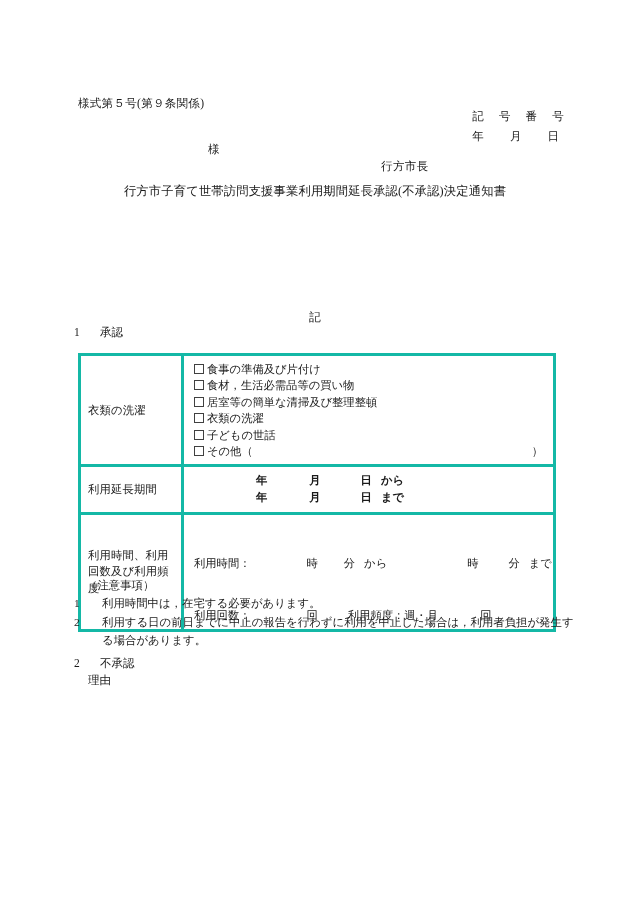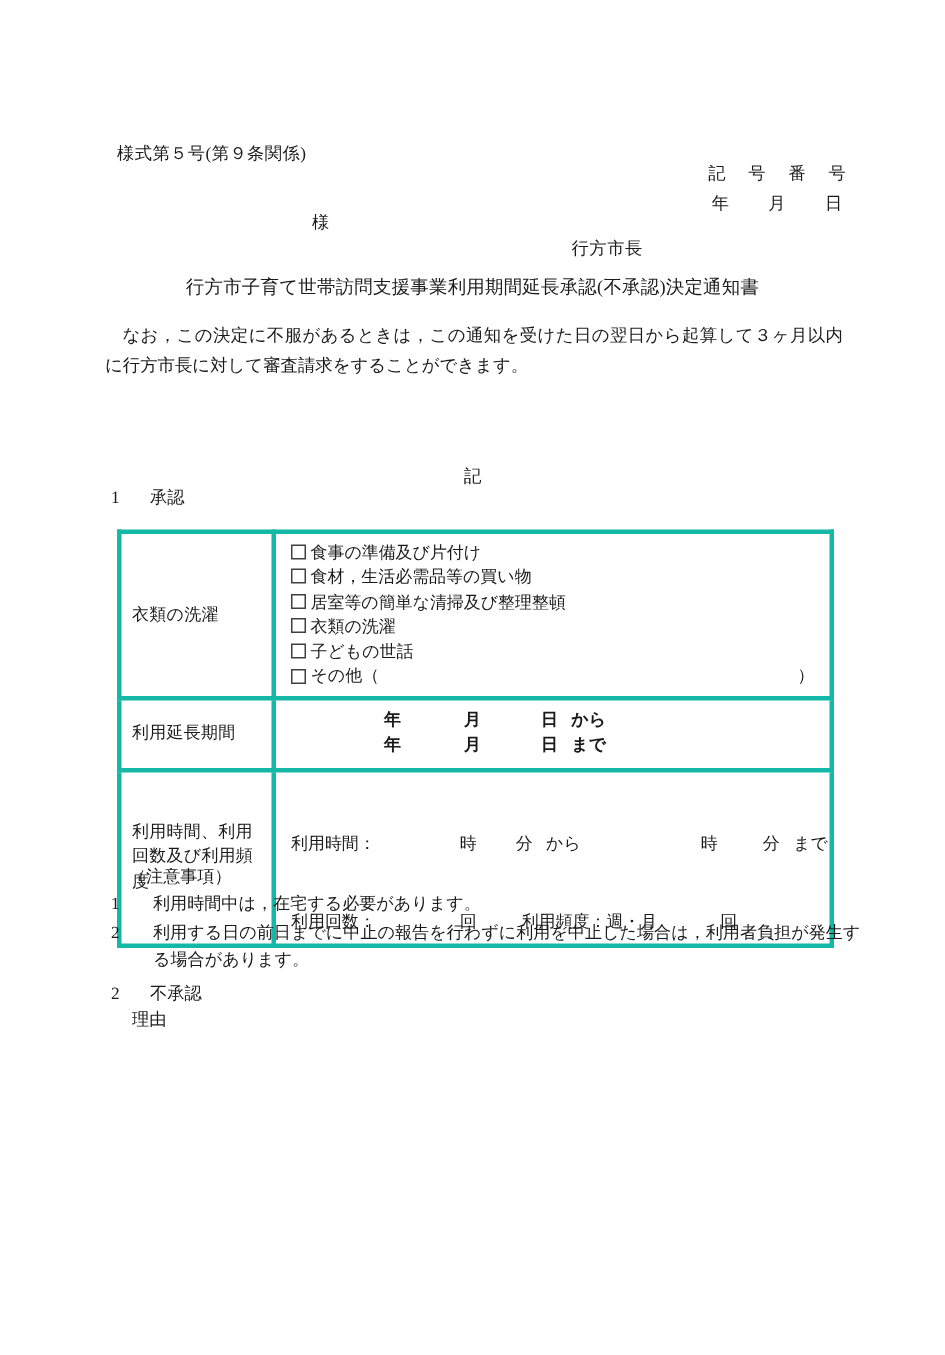--- a/index.html
+++ b/index.html
@@ -34,21 +34,20 @@
     position: absolute;
     right: 66px;
     top: 108px;
     text-align: left;
     white-space: nowrap;
   }
   .doc-ref .ref-line {
     font-size: 11.5px;
     letter-spacing: 0.2px;
     white-space: nowrap;
-    text-align: center;
   }
   .doc-ref .ref-line + .ref-line { margin-top: 2px; }
   .sp3 { display: inline-block; width: 15px; }
   .sp2 { display: inline-block; width: 11px; }
 
   .addressee {
     position: absolute;
     left: 208px;
     top: 141px;
     font-size: 11.5px;
@@ -213,21 +212,20 @@
     <div class="ref-line"><span>年</span><span class="sp3"></span><span class="sp2"></span><span>月</span><span class="sp3"></span><span class="sp2"></span><span>日</span></div>
   </div>
 
   <div class="addressee">様</div>
 
   <div class="issuer">行方市長</div>
 
   <div class="doc-title">行方市子育て世帯訪問支援事業利用期間延長承認(不承認)決定通知書</div>
 
   <div class="body-text">
-    <p class="indent1">なお，この決定に不服があるときは，この通知を受けた日の翌日から起算して３ヶ月以内に行方市長に対して審査請求をすることができます。</p>
   </div>
 
   <div class="chu">記</div>
 
   <div class="sec-label" id="sec1-label"><span class="num">1</span><span>承認</span></div>
 
   <table class="form-table">
     <tbody>
       <tr>
         <td class="lbl lbl-center">衣類の洗濯</td>

